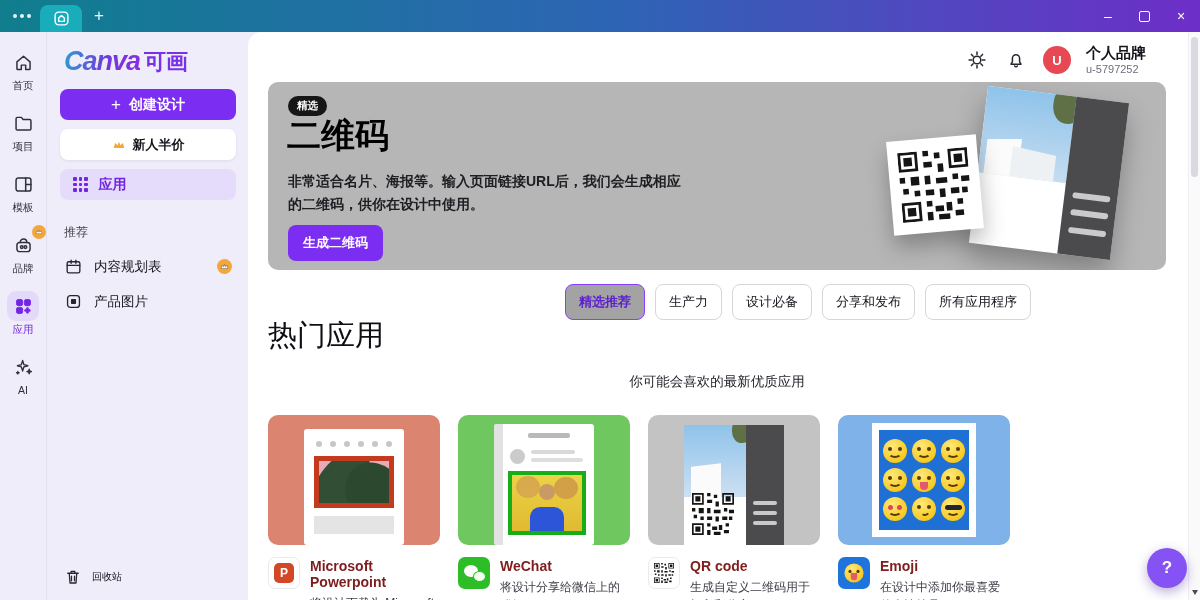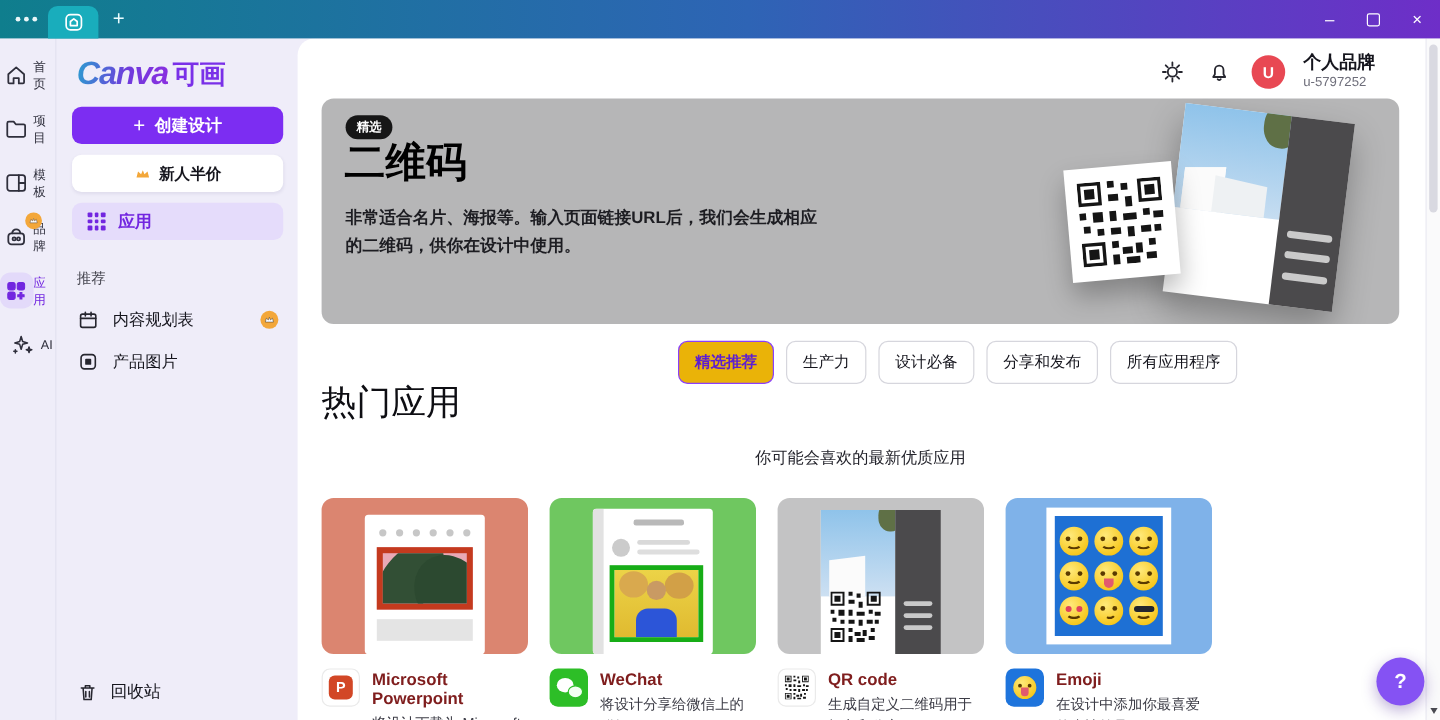--- a/index.html
+++ b/index.html
@@ -10,21 +10,21 @@
   .menu-dots i{width:4px;height:4px;border-radius:50%;background:#eaf6f8;display:block;}
   .tab{position:absolute;left:40px;top:5px;width:42px;height:27px;background:#19adbc;border-radius:8px 8px 0 0;display:flex;align-items:center;justify-content:center;cursor:pointer;}
   .newtab{position:absolute;left:88px;top:0;height:32px;display:flex;align-items:center;padding:0 6px;font-size:17px;color:#eafcff;cursor:pointer;}
   .wincontrols{position:absolute;right:12px;top:0;height:32px;display:flex;align-items:center;gap:24px;}
   .wincontrols .wc{font-size:14px;line-height:1;cursor:pointer;display:flex;align-items:center;justify-content:center;width:14px;}
   .win-max{width:9px;height:9px;border:1.6px solid #fff;border-radius:2px;cursor:pointer;}
   
   .shell{position:absolute;top:32px;left:0;width:1200px;height:568px;background:#efedf9;}
   
   .rail{position:absolute;left:0;top:0;width:47px;height:568px;border-right:1px solid #e3e1f0;box-sizing:border-box;display:flex;flex-direction:column;align-items:center;padding-top:15px;}
-  .rail-item{display:flex;align-items:center;margin-bottom:15px;cursor:pointer;}
+  .rail-item{display:flex;flex-direction:column;align-items:center;margin-bottom:15px;cursor:pointer;}
   .rail-ico{width:32px;height:30px;display:flex;align-items:center;justify-content:center;border-radius:9px;position:relative;color:#2f2f3c;}
   .rail-item.active .rail-ico{background:#e3dafa;color:#7226e0;}
   .rail-label{font-size:10.5px;color:#2f2f3c;margin-top:2px;}
   .rail-item.active .rail-label{color:#7226e0;}
   .rail-ico svg{stroke:currentColor;}
   .crown-badge{position:absolute;top:-5px;right:-7px;width:14px;height:14px;border-radius:50%;background:#f3a73a;display:flex;align-items:center;justify-content:center;}
   
   .panel{position:absolute;left:48px;top:0;width:200px;height:568px;box-sizing:border-box;padding:10px 12px 0;}
   .logo{display:flex;align-items:flex-end;margin:4px 0 12px 4px;}
   .logo-canva{font-size:27px;font-weight:bold;font-style:italic;letter-spacing:-1px;background:linear-gradient(100deg,#2a9fd0,#6f3bdc 55%,#8a2ee0);-webkit-background-clip:text;background-clip:text;color:transparent;}
@@ -32,21 +32,21 @@
   .btn-create{height:31px;background:#7c2df2;color:#fff;border-radius:8px;display:flex;align-items:center;justify-content:center;gap:8px;font-size:14px;font-weight:bold;cursor:pointer;margin-bottom:9px;}
   .btn-create .plus{font-size:17px;font-weight:normal;}
   .btn-promo{height:31px;background:#fff;border-radius:8px;display:flex;align-items:center;justify-content:center;gap:7px;font-size:13px;font-weight:bold;color:#15151d;box-shadow:0 1px 3px rgba(40,30,90,.08);cursor:pointer;margin-bottom:9px;}
   .panel-apps{height:31px;background:#e5dcfb;border-radius:8px;display:flex;align-items:center;gap:11px;padding:0 13px;color:#7226e0;font-size:14px;font-weight:bold;cursor:pointer;}
   .grid-ico{display:grid;grid-template-columns:repeat(3,3.5px);grid-auto-rows:3.5px;gap:2px;}
   .grid-ico i{background:#7226e0;border-radius:1px;display:block;}
   .rec-label{font-size:12px;color:#45454f;margin:24px 4px 8px;}
   .rec-item{display:flex;align-items:center;gap:11px;height:35px;padding:0 4px;font-size:13.5px;color:#15151d;cursor:pointer;border-radius:8px;}
   .rec-item svg{stroke:#26262f;}
   .rec-item .crown-badge{position:static;margin-left:auto;width:15px;height:15px;}
-  .trash{position:absolute;left:16px;bottom:14px;display:flex;align-items:center;gap:10px;font-size:14px;color:#15151d;cursor:pointer;}
+  .trash{position:absolute;left:16px;bottom:14px;display:flex;align-items:center;gap:10px;font-size:10px;color:#15151d;cursor:pointer;}
   .trash svg{stroke:#26262f;}
   
   .card{position:absolute;left:248px;top:0;width:940px;height:568px;background:#fff;border-radius:14px 0 0 0;}
   .header{position:absolute;top:12px;right:14px;display:flex;align-items:center;gap:15px;}
   .hicon{width:24px;height:24px;display:flex;align-items:center;justify-content:center;cursor:pointer;color:#26262f;}
   .hicon svg{stroke:currentColor;}
   .avatar{width:28px;height:28px;border-radius:50%;background:#e84853;color:#fff;font-size:13px;font-weight:bold;display:flex;align-items:center;justify-content:center;cursor:pointer;}
   .profile{line-height:1.25;cursor:pointer;}
   .profile-name{font-size:15px;font-weight:bold;color:#15151d;}
   .profile-id{font-size:11px;color:#6e6e7a;}
@@ -67,21 +67,21 @@
   .p-dark{position:absolute;right:0;top:0;width:37%;height:100%;background:#4b4a4c;}
   .p-dark .bar{position:absolute;left:14%;width:72%;height:6px;border-radius:3px;background:#cacaca;}
   .qrcard{position:absolute;left:4px;top:48px;width:90px;height:94px;background:#fff;transform:rotate(-5deg);box-shadow:0 12px 22px rgba(0,0,0,.28);display:flex;align-items:center;justify-content:center;}
   
   .search{position:absolute;left:20px;top:252px;width:276px;height:36px;border:1px solid #b9b9c2;border-radius:8px;box-sizing:border-box;display:flex;align-items:center;gap:8px;padding:0 11px;background:#fff;}
   .search svg{stroke:#26262f;flex:none;}
   .search input{border:none;outline:none;font-size:13.5px;width:100%;color:#15151d;font-family:inherit;background:transparent;}
   .search input::placeholder{color:#74747f;}
   .chips{position:absolute;left:317px;top:252px;display:flex;gap:10px;}
   .chip{height:36px;padding:0 13px;display:flex;align-items:center;background:#fff;border:1px solid #d6d6dd;border-radius:8px;font-size:13px;color:#15151d;cursor:pointer;box-sizing:border-box;white-space:nowrap;}
-  .chip.active{background:#eab308;border-color:#8a3ffc;color:#5d1ed0;font-weight:bold;}
+  .chip.active{background:#a3a3a3;border-color:#8a3ffc;color:#5d1ed0;font-weight:bold;}
   
   .section-title{position:absolute;left:20px;top:284px;width:898px;font-size:29px;font-weight:400;color:#0e0e13;}
   .section-sub{position:absolute;left:20px;top:341px;width:898px;text-align:center;font-size:13.5px;color:#24242c;}
   
   .grid{position:absolute;left:20px;top:383px;display:flex;gap:18px;}
   .appcard{width:172px;cursor:pointer;}
   .tile{height:130px;border-radius:10px;position:relative;overflow:hidden;}
   .tile-ppt{background:#db8570;}
   .tile-wx{background:#6fc760;}
   .tile-qr{background:#c3c3c4;}
@@ -322,20 +322,21 @@
         <svg width="13" height="13" viewBox="0 0 24 24" fill="none" stroke-width="2" stroke-linecap="round" stroke-linejoin="round">
             <path d="M6 9.5l6 6 6-6"></path>
           </svg>
       </span>
     </div>
 
     <section class="hero">
       <span class="hero-badge">精选</span>
       <h1 class="hero-title" style="margin:0;">二维码</h1>
       <p class="hero-desc" style="margin:0;">非常适合名片、海报等。输入页面链接URL后，我们会生成相应的二维码，供你在设计中使用。</p>
+      <button class="hero-cta">生成二维码</button>
       <div class="art">
         <div class="poster">
           <div class="p-photo">
               <i class="b1" style="position:absolute;"></i>
               <div class="b1"></div>
               <div class="b2"></div>
               <div class="tree"></div>
             </div>
           <div class="p-dark">
             <div class="bar" style="top:60%;"></div>

